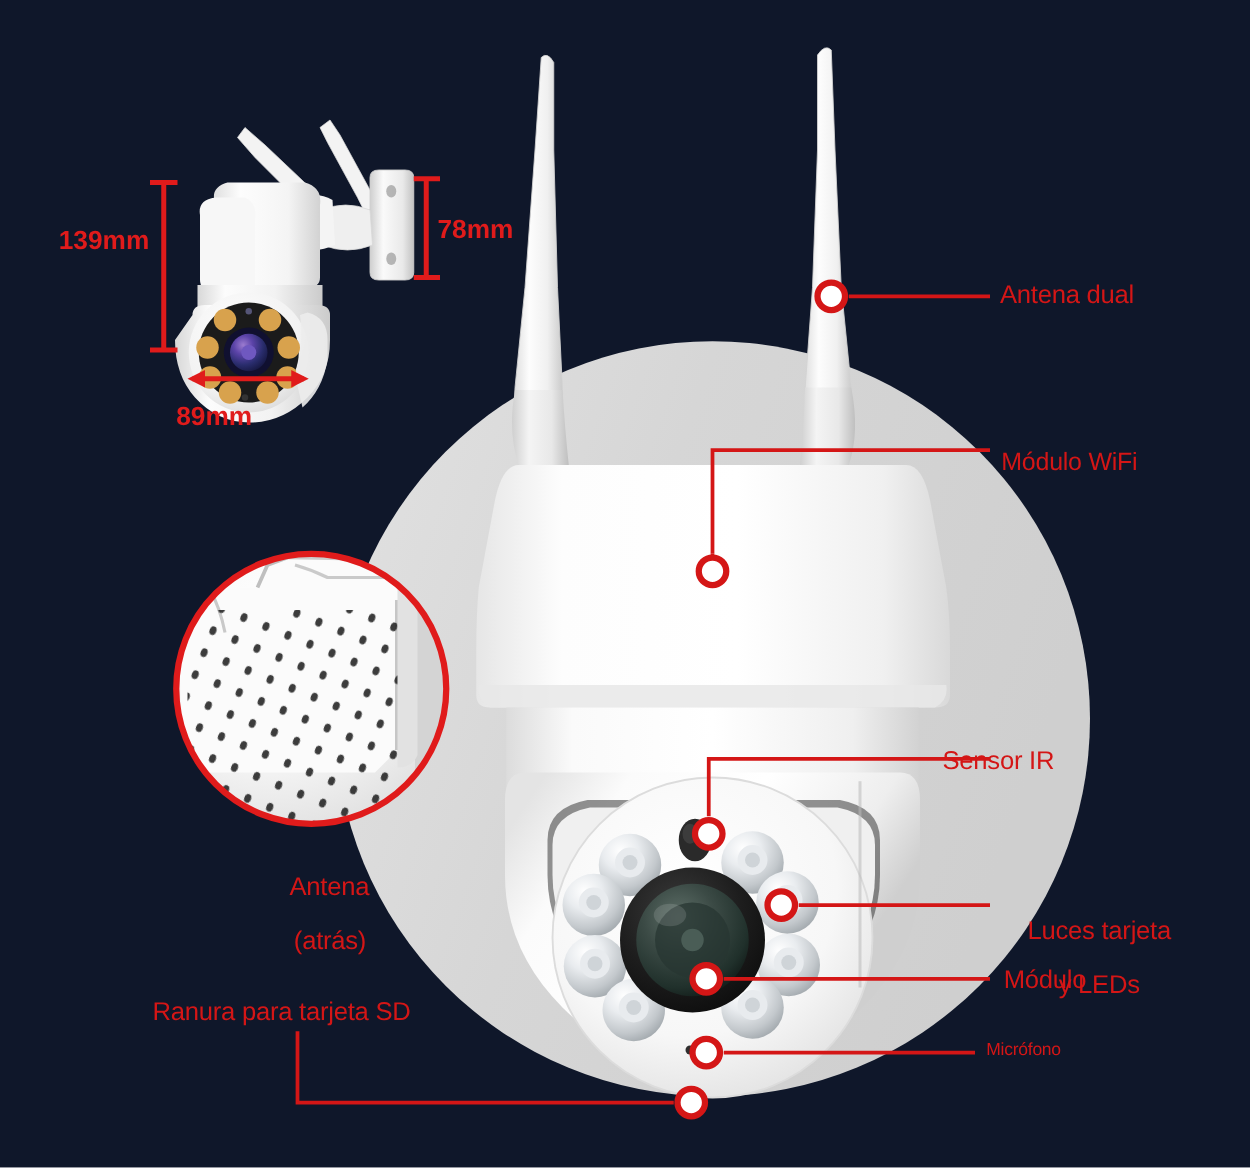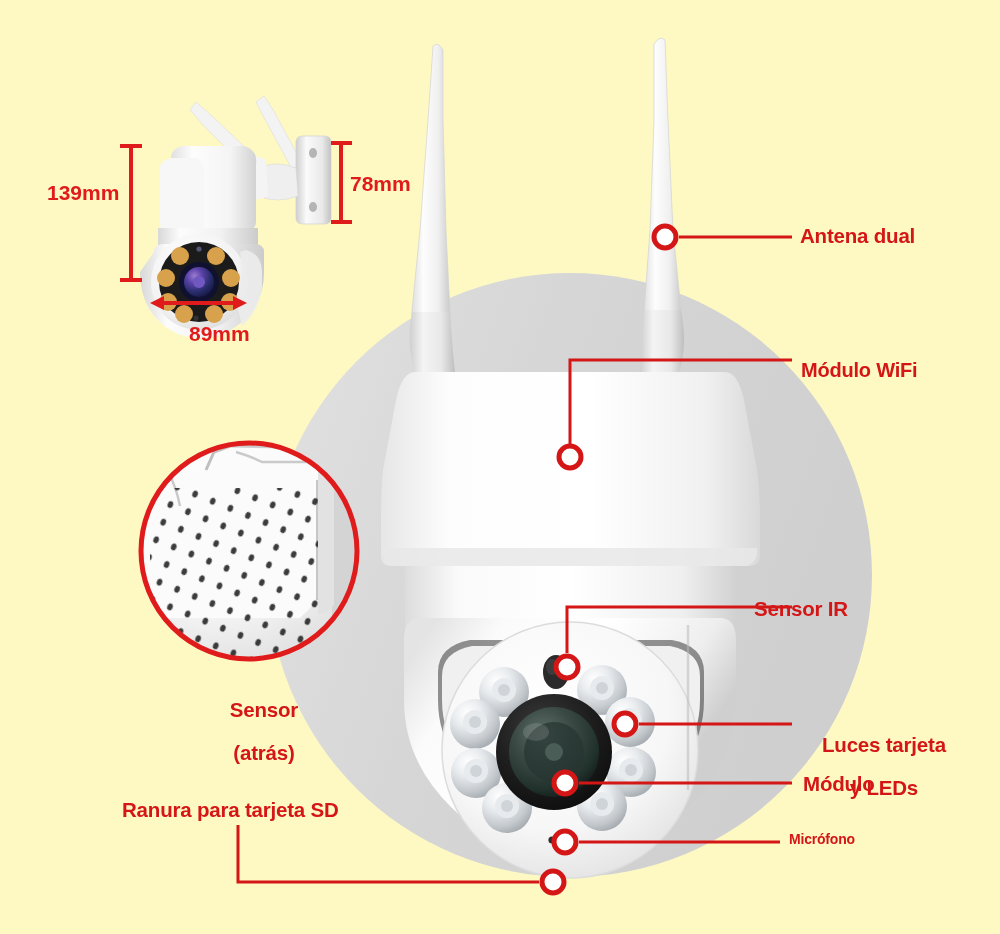--- a/index.html
+++ b/index.html
@@ -9,32 +9,32 @@
     background: #ffffff;
   }
   body {
     width: 1000px; height: 934px;
     font-family: "Liberation Sans", sans-serif;
     overflow: hidden;
   }
   #stage {
     position: relative;
     width: 1000px; height: 934px;
-    background: #fef9c3;
+    background: #0f172a;
   }
   #artwork {
     position: absolute;
     left: 0; top: 0;
     width: 1000px; height: 934px;
     pointer-events: none;
   }
   .callout-label {
     position: absolute;
     color: #d41616;
-    font-weight: bold;
+    font-weight: normal;
     font-family: "Liberation Sans", sans-serif;
     white-space: pre;
     line-height: 1.06;
     letter-spacing: -0.2px;
   }
   .dim-label {
     position: absolute;
     color: #e01b1b;
     font-weight: bold;
     font-family: "Liberation Sans", sans-serif;
@@ -44,21 +44,21 @@
   .lbl-wifi       { left: 801px; top: 360px;  font-size: 20px; }
   .lbl-sensorir   { left: 754px; top: 598px;  font-size: 20.5px; }
   .lbl-luces      { left: 800px; top: 712px;  font-size: 20.5px; text-align: center; }
   .lbl-camara     { left: 803px; top: 773px;  font-size: 20.5px; }
   .lbl-microfono  { left: 789px; top: 832px;  font-size: 14px; }
   .lbl-altavoz    { left: 193px; top: 677px;  font-size: 20.5px; text-align: center; width: 120px; }
   .lbl-sd         { left: 122px; top: 799px;  font-size: 20.5px; }
 
   .dim-139 { left: 47px;  top: 181px; font-size: 21px; }
   .dim-78  { left: 350px; top: 172px; font-size: 21px; }
-  .dim-89  { left: 141px; top: 322px; font-size: 21px; margin-left: 48px; }
+  .dim-89  { left: 141px; top: 322px; font-size: 21px; }
 </style>
 </head>
 <body>
 
 <div id="stage">
 
   <svg id="artwork" viewBox="0 0 1000 934">
     <defs>
 
       <linearGradient id="gBack" x1="0" y1="0" x2="1" y2="0.35">
@@ -392,19 +392,19 @@
   <div class="callout-label lbl-luces">
     <span>Luces tarjeta</span><br>
     <span>y LEDs</span>
   </div>
 
   <div class="callout-label lbl-camara">Módulo</div>
 
   <div class="callout-label lbl-microfono">Micrófono</div>
 
   <div class="callout-label lbl-altavoz">
-    <span>Sensor</span><br>
+    <span>Antena</span><br>
     <span>(atrás)</span>
   </div>
 
   <div class="callout-label lbl-sd">Ranura para tarjeta SD</div>
 
 </div>
 
 </body></html>

